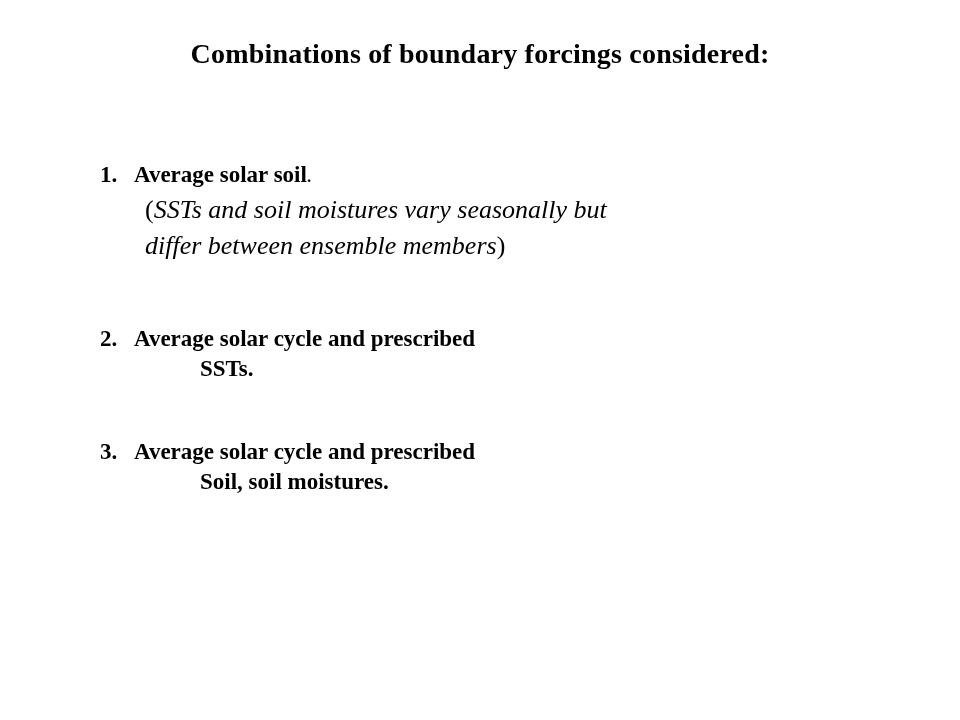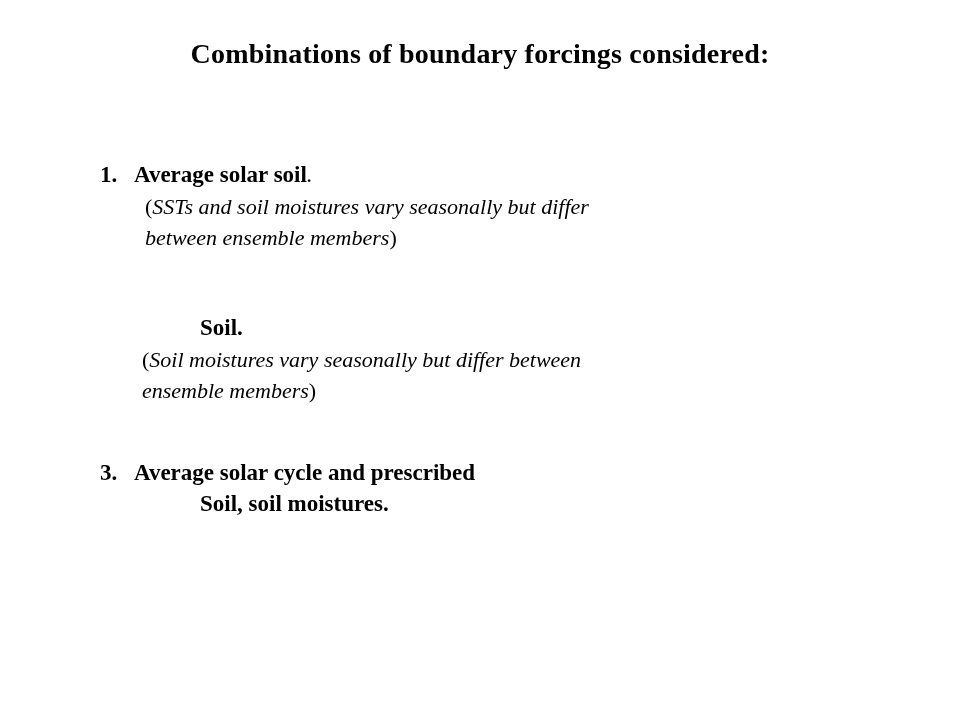--- a/index.html
+++ b/index.html
@@ -60,21 +60,21 @@
   .head-line2 {
     display: block;
     font-weight: bold;
     font-size: 23px;
     line-height: 1.32;
     padding-left: 100px;
   }
   .item-note {
     display: block;
     font-style: italic;
-    font-size: 22px;
+    font-size: 26px;
     line-height: 1.38;
     padding-left: 45px;
     margin-top: 2px;
   }
   .item-note .paren {
     font-style: normal;
   }
   .item-2 .item-note {
     padding-left: 42px;
   }
@@ -91,22 +91,24 @@
   <div class="items">
 
     <div class="item item-1">
       <span class="item-head">
         <span class="num">1.</span><span class="head-text">Average solar soil</span><span class="head-period">.</span>
       </span>
       <span class="item-note"><span class="paren">(</span><span>SSTs and soil moistures vary seasonally but differ between ensemble members</span><span class="paren">)</span></span>
     </div>
 
     <div class="item item-2">
-      <span class="head-line2">Soil.</span>
-      <span class="item-note"><span class="paren">(</span><span>Soil moistures vary seasonally but differ between ensemble members</span><span class="paren">)</span></span>
+      <span class="item-head">
+        <span class="num">2.</span><span class="head-text">Average solar cycle and prescribed</span>
+      </span>
+      <span class="head-line2">SSTs.</span>
     </div>
 
     <div class="item item-3">
       <span class="item-head">
         <span class="num">3.</span><span class="head-text">Average solar cycle and prescribed</span>
       </span>
       <span class="head-line2">Soil, soil moistures.</span>
     </div>
 
   </div>

